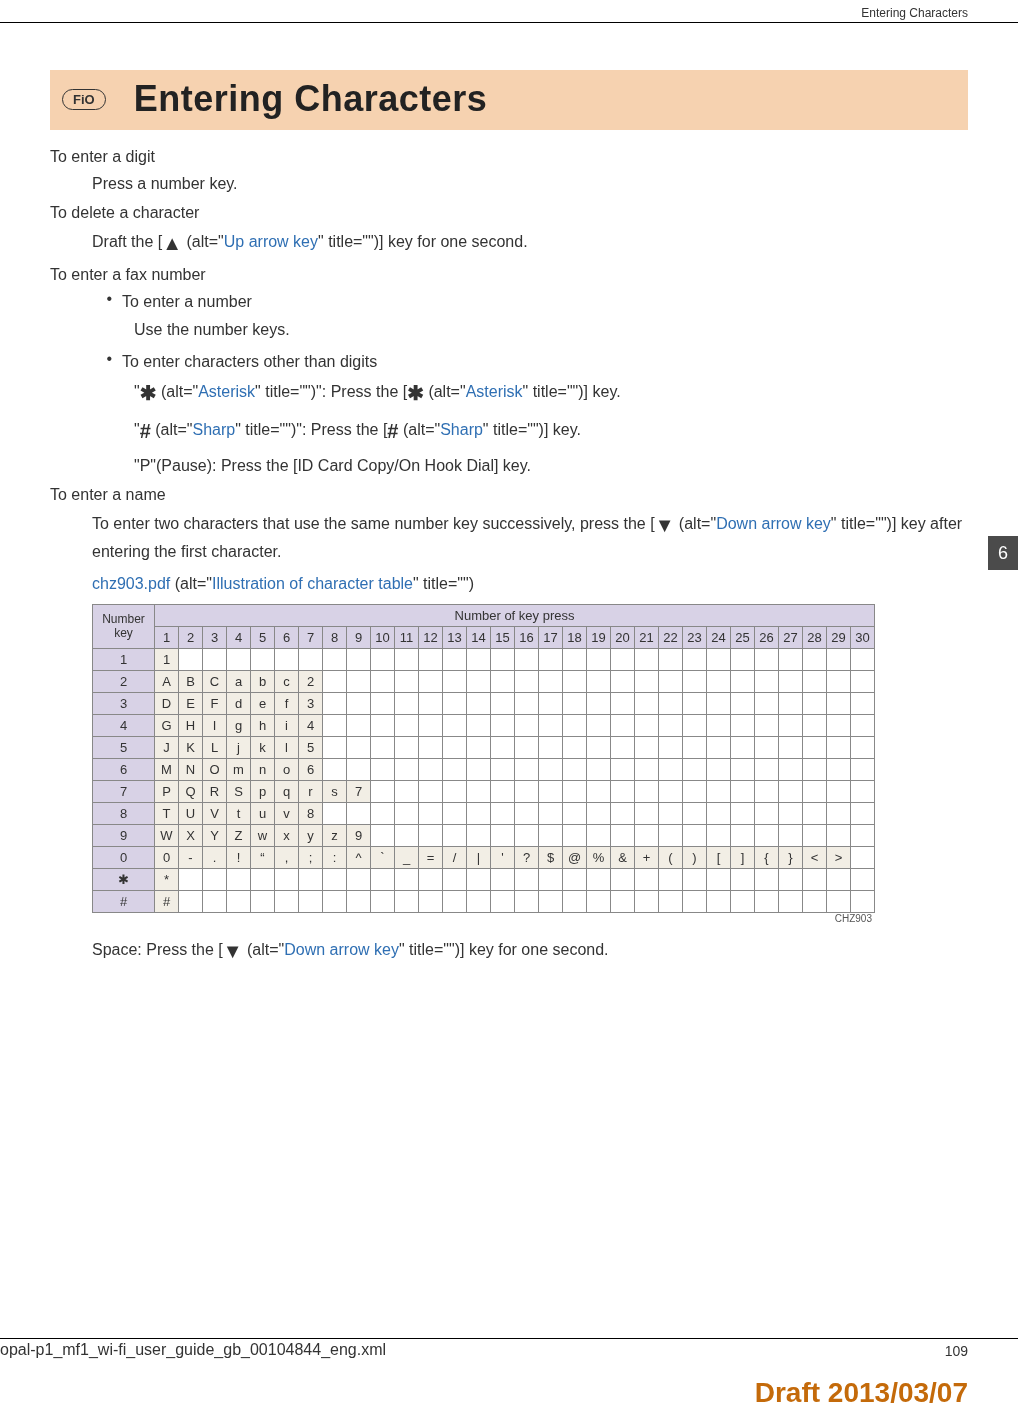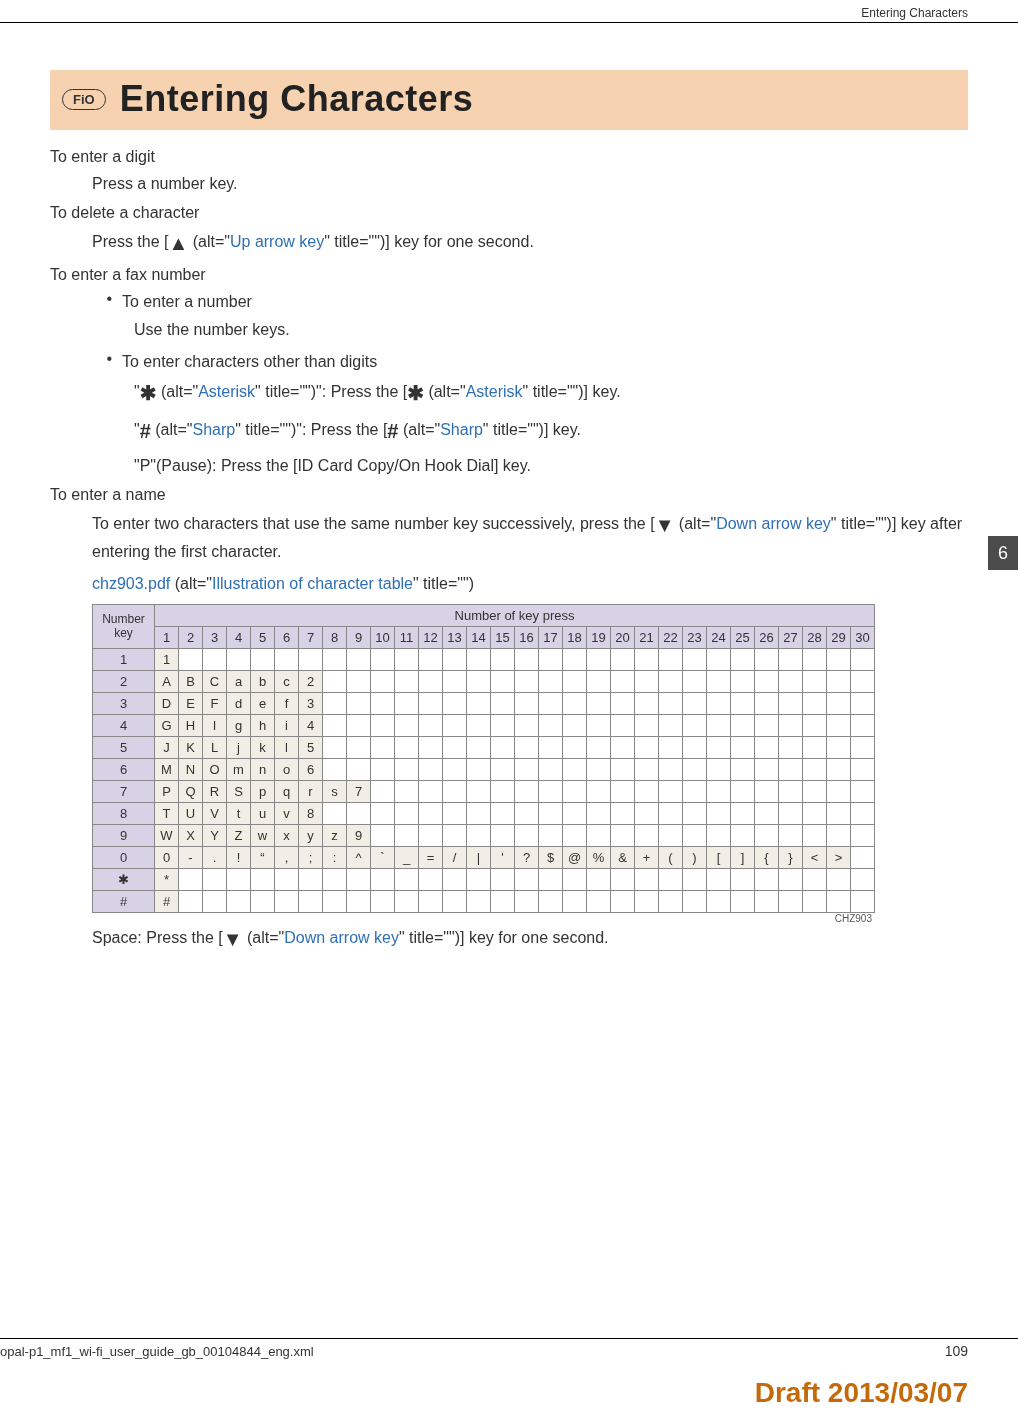--- a/index.html
+++ b/index.html
@@ -31,21 +31,21 @@
     position: absolute;
     top: 70px;
     left: 50px;
     right: 50px;
   }
   .title-bar {
     background: #f6d2b0;
     padding: 8px 12px 10px 12px;
     display: flex;
     align-items: center;
-    gap: 14px;
+    gap: 28px;
     margin-bottom: 18px;
   }
   .fio-badge {
     display: inline-flex;
     border: 1.5px solid #333;
     border-radius: 14px;
     padding: 2px 10px;
     font-size: 13px;
     font-weight: bold;
   }
@@ -131,26 +131,27 @@
     font-weight: normal;
   }
   .char-table td.data {
     background: #f2eee5;
   }
   .table-caption-right {
     text-align: right;
     font-size: 10px;
     color: #555;
     padding-right: 2px;
+    margin-bottom: 12px;
   }
   .footer-left {
     position: absolute;
     left: 0;
     bottom: 62px;
-    font-size: 13px;
+    font-size: 16px;
     color: #333;
   }
   .footer-right {
     position: absolute;
     right: 50px;
     bottom: 62px;
     font-size: 14px;
     color: #333;
   }
   .footer-rule {
@@ -183,21 +184,21 @@
     <span class="fio-badge">FiO</span>
     <span class="title-text">Entering Characters</span>
   </div>
 
 
   <div class="bold-h">To enter a digit</div>
   <p class="p indent1">Press a number key.</p>
 
   <div class="bold-h">To delete a character</div>
   <p class="p indent1">
-    <span>Press the [</span><span class="glyph">▲</span><span> (alt="</span><span class="link">Up arrow key</span><span>" title="")] key for one second.</span>
+    <span>Draft the [</span><span class="glyph">▲</span><span> (alt="</span><span class="link">Up arrow key</span><span>" title="")] key for one second.</span>
   </p>
 
   <div class="bold-h">To enter a fax number</div>
 
   <div class="indent1 bullet-row">
     <div class="bullet-dot">•</div>
     <div class="p" style="margin:0">To enter a number</div>
   </div>
   <p class="p indent3">Use the number keys.</p>
 

